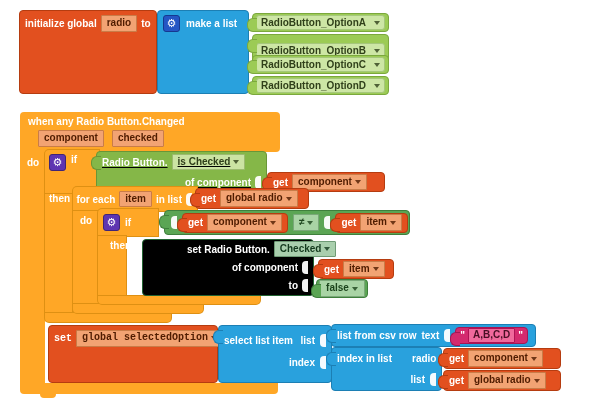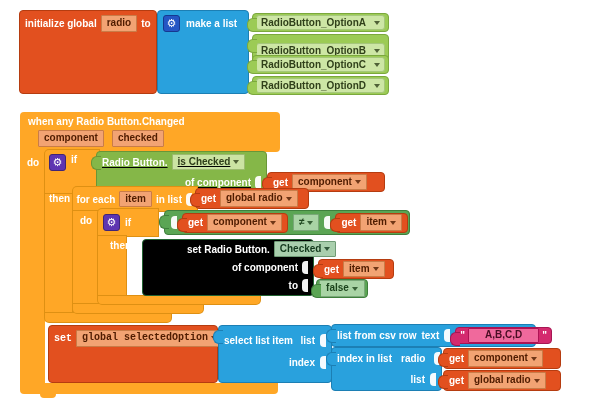--- a/index.html
+++ b/index.html
@@ -236,27 +236,27 @@
       <span class="socket"></span>
     </div>
   </div>
 
   <div class="abs blue vblk plug row" style="left:331px;top:324px;width:205px;height:23px;padding:0 5px;gap:5px;">
     <span class="lbl">list from csv row</span>
     <span class="lbl">text</span>
     <span class="socket"></span>
     <span class="iblk magenta plug" style="height:17px;gap:3px;padding:0 4px;">
       <span class="lbl">"</span>
-      <span class="chip chip-pink" style="padding:0 16px;">A,B,C,D</span>
+      <span class="chip chip-pink" style="padding:0 4px;">A,B,C,D</span>
       <span class="lbl">"</span>
     </span>
   </div>
 
   <div class="abs blue vblk plug col" style="left:331px;top:347px;width:111px;height:44px;">
-    <div class="r" style="height:22px;gap:9px;">
+    <div class="r" style="height:22px;gap:20px;">
       <span class="lbl">index in list</span>
       <span class="lbl">radio</span>
       <span class="socket" style="margin-left:auto;"></span>
     </div>
     <div class="r end" style="height:22px;gap:5px;">
       <span class="lbl">list</span>
       <span class="socket"></span>
     </div>
   </div>
   <div class="abs orange vblk plug row" style="left:443px;top:348px;width:118px;height:21px;padding:0 5px;gap:4px;">

